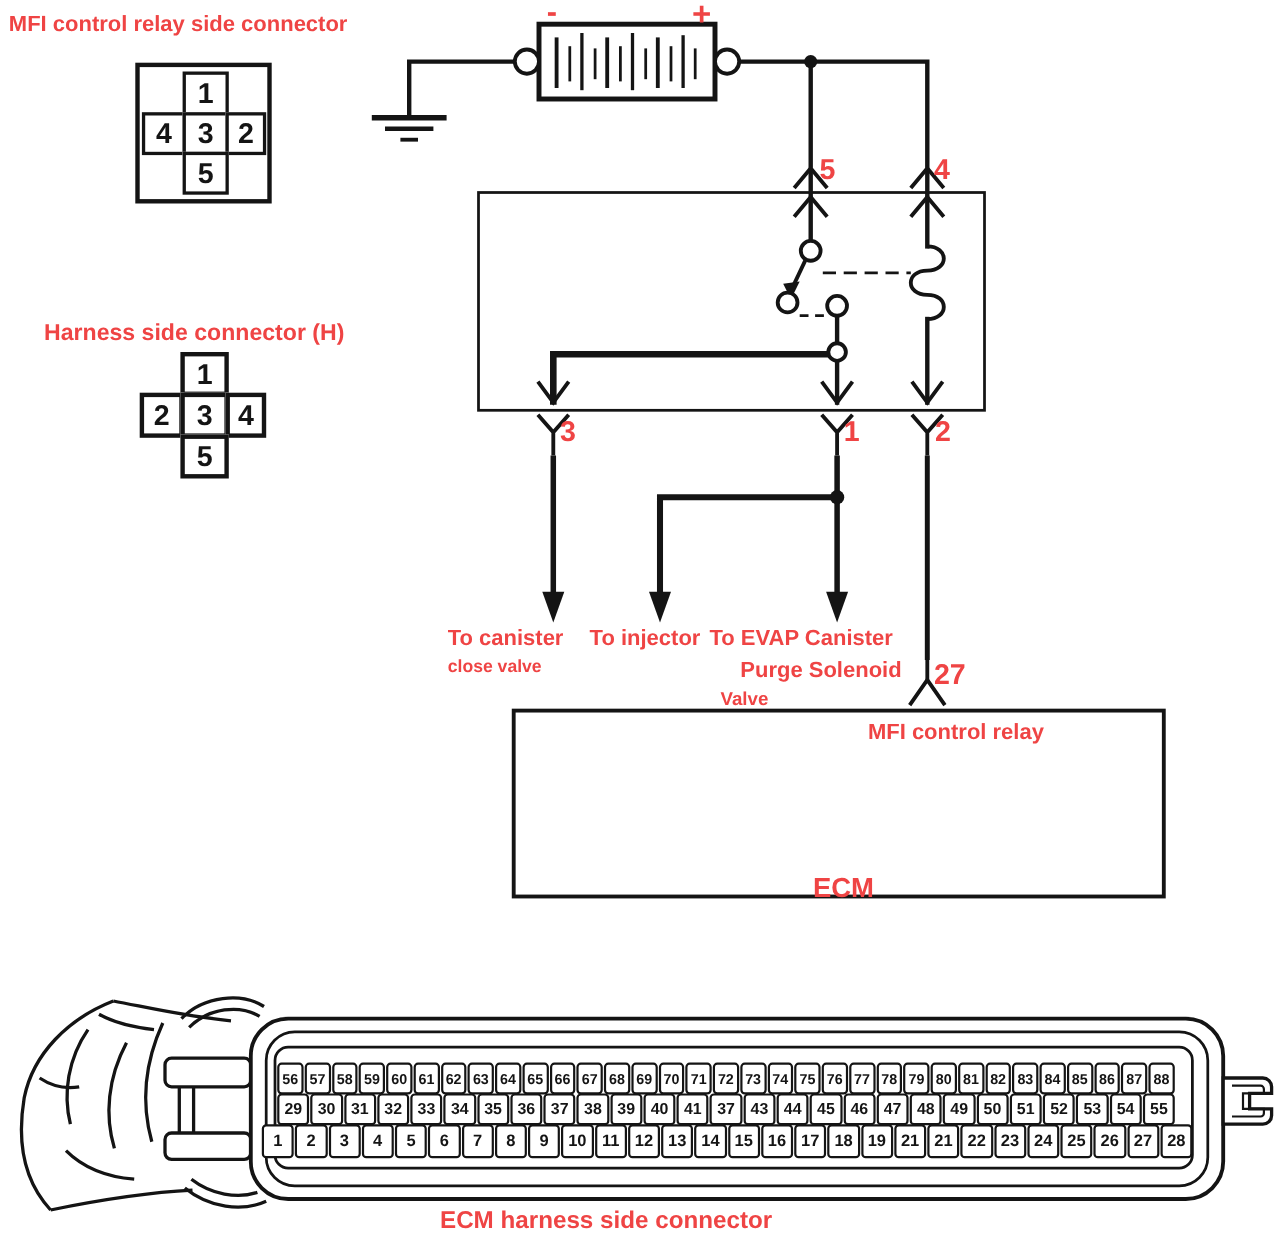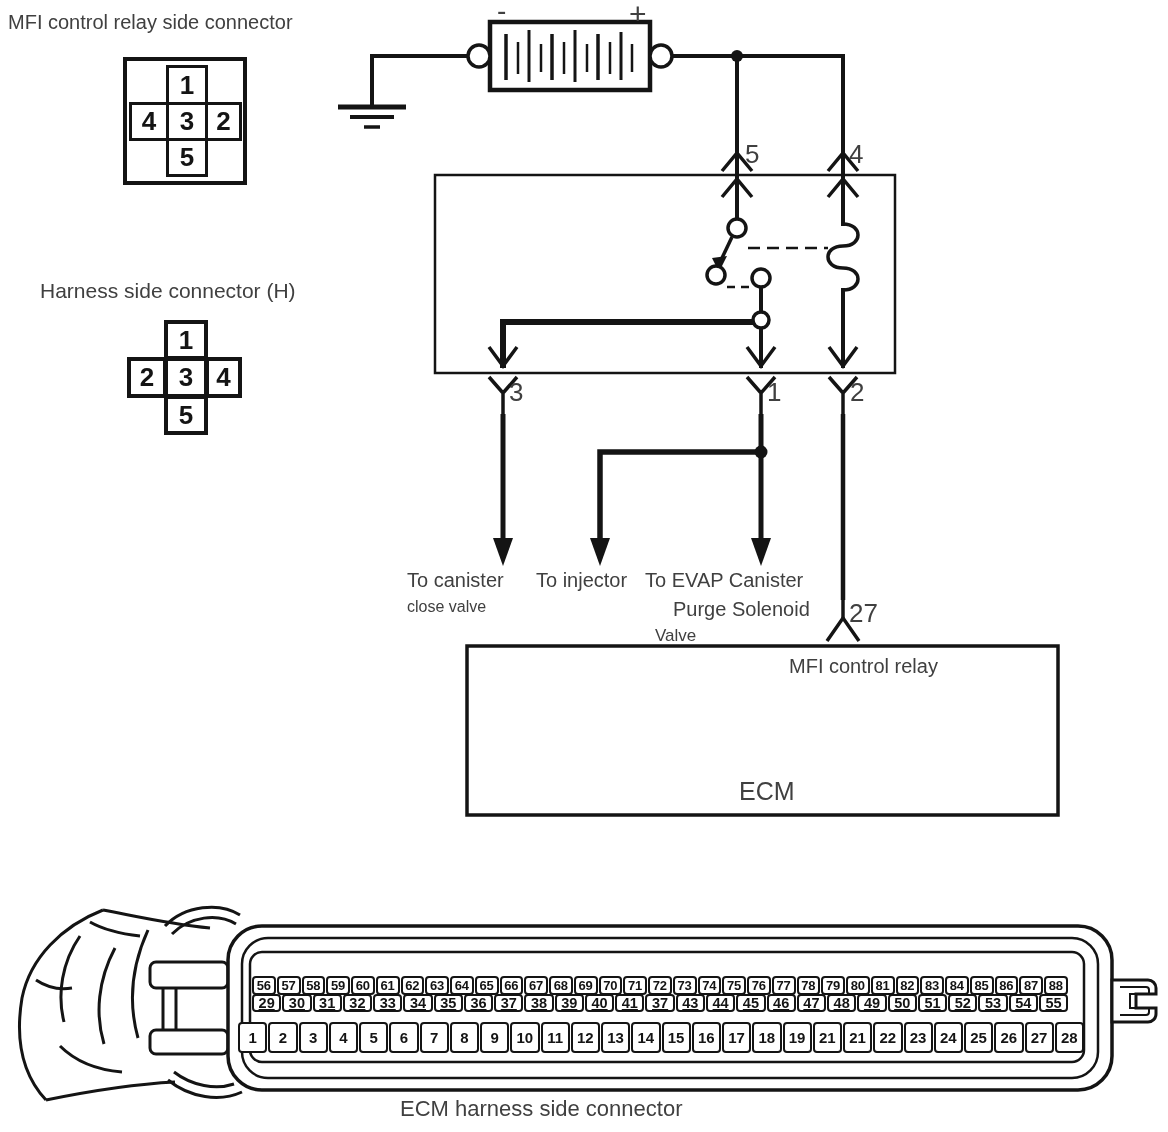--- a/index.html
+++ b/index.html
@@ -1,21 +1,21 @@
 <!DOCTYPE html>
 <html><head>
 <meta charset="utf-8">
 <style>
   html,body{margin:0;padding:0;background:#fff;}
   .page{
     position:relative;width:1168px;height:1132px;background:#fff;overflow:hidden;
     font-family:"Liberation Sans",sans-serif;color:#141414;
   }
   .art{position:absolute;left:0;top:0;}
-  .t{position:absolute;font-weight:normal;color:#404040;white-space:nowrap;line-height:1.05;}
+  .t{position:absolute;font-weight:bold;color:#ef4444;white-space:nowrap;line-height:1.05;}
   
   .cpin{
     position:absolute;display:flex;align-items:center;justify-content:center;
     background:#fff;border:3px solid #141414;font-weight:bold;font-size:26px;color:#141414;
     box-sizing:border-box;
   }
   .cpin.thick{border-width:4px;}
   .conn-box{
     position:absolute;left:123px;top:57px;width:124px;height:128px;
     border:4px solid #141414;box-sizing:border-box;background:#fff;
@@ -144,21 +144,21 @@
   <div class="t" style="left:8px;top:12px;font-size:20px;">MFI control relay side connector</div>
 
   <div class="conn-box">
     <div class="cpin" style="left:39px;top:4px;width:42px;height:40px;">1</div>
     <div class="cpin" style="left:2px;top:41px;width:40px;height:39px;">4</div>
     <div class="cpin" style="left:39px;top:41px;width:42px;height:39px;">3</div>
     <div class="cpin" style="left:78px;top:41px;width:37px;height:39px;">2</div>
     <div class="cpin" style="left:39px;top:77px;width:42px;height:39px;">5</div>
   </div>
 
-  <div class="t" style="left:40px;top:280px;font-size:21px;">Harness side connector (H)</div>
+  <div class="t" style="left:40px;top:292px;font-size:21px;">Harness side connector (H)</div>
 
   <div class="cpin thick" style="left:164px;top:320px;width:44px;height:40px;">1</div>
   <div class="cpin thick" style="left:127px;top:357px;width:40px;height:41px;">2</div>
   <div class="cpin thick" style="left:164px;top:357px;width:44px;height:41px;">3</div>
   <div class="cpin thick" style="left:205px;top:357px;width:37px;height:41px;">4</div>
   <div class="cpin thick" style="left:164px;top:395px;width:44px;height:40px;">5</div>
 
   <div class="t" style="left:497px;top:-4px;font-size:28px;">-</div>
   <div class="t" style="left:629px;top:-2px;font-size:30px;">+</div>
 
@@ -170,23 +170,23 @@
   <div class="t" style="left:849px;top:600px;font-size:26px;">27</div>
 
   <div class="t" style="left:407px;top:570px;font-size:20px;">To canister</div>
   <div class="t" style="left:407px;top:599px;font-size:16px;">close valve</div>
   <div class="t" style="left:536px;top:570px;font-size:20px;">To injector</div>
   <div class="t" style="left:645px;top:570px;font-size:20px;text-align:right;">To EVAP Canister</div>
   <div class="t" style="left:673px;top:599px;font-size:20px;text-align:center;">Purge Solenoid</div>
   <div class="t" style="left:655px;top:627px;font-size:17px;">Valve</div>
 
   <div class="t" style="left:789px;top:656px;font-size:20px;">MFI control relay</div>
-  <div class="t" style="left:739px;top:778px;font-size:25px;">ECM</div>
-
-  <div class="pinrow row-top" style="left:252px;top:966px;width:816px;height:29px;align-items:flex-end;">
+  <div class="t" style="left:739px;top:794px;font-size:25px;">ECM</div>
+
+  <div class="pinrow row-top" style="left:252px;top:966px;width:816px;height:29px;">
       <div class="pcell">56</div>
       <div class="pcell">57</div>
       <div class="pcell">58</div>
       <div class="pcell">59</div>
       <div class="pcell">60</div>
       <div class="pcell">61</div>
       <div class="pcell">62</div>
       <div class="pcell">63</div>
       <div class="pcell">64</div>
       <div class="pcell">65</div>
@@ -207,21 +207,21 @@
       <div class="pcell">80</div>
       <div class="pcell">81</div>
       <div class="pcell">82</div>
       <div class="pcell">83</div>
       <div class="pcell">84</div>
       <div class="pcell">85</div>
       <div class="pcell">86</div>
       <div class="pcell">87</div>
       <div class="pcell">88</div>
     </div>
-  <div class="pinrow row-mid" style="left:252px;top:994px;width:816px;height:18px;text-decoration:underline;">
+  <div class="pinrow row-mid" style="left:252px;top:994px;width:816px;height:29px;">
       <div class="pcell">29</div>
       <div class="pcell">30</div>
       <div class="pcell">31</div>
       <div class="pcell">32</div>
       <div class="pcell">33</div>
       <div class="pcell">34</div>
       <div class="pcell">35</div>
       <div class="pcell">36</div>
       <div class="pcell">37</div>
       <div class="pcell">38</div>

